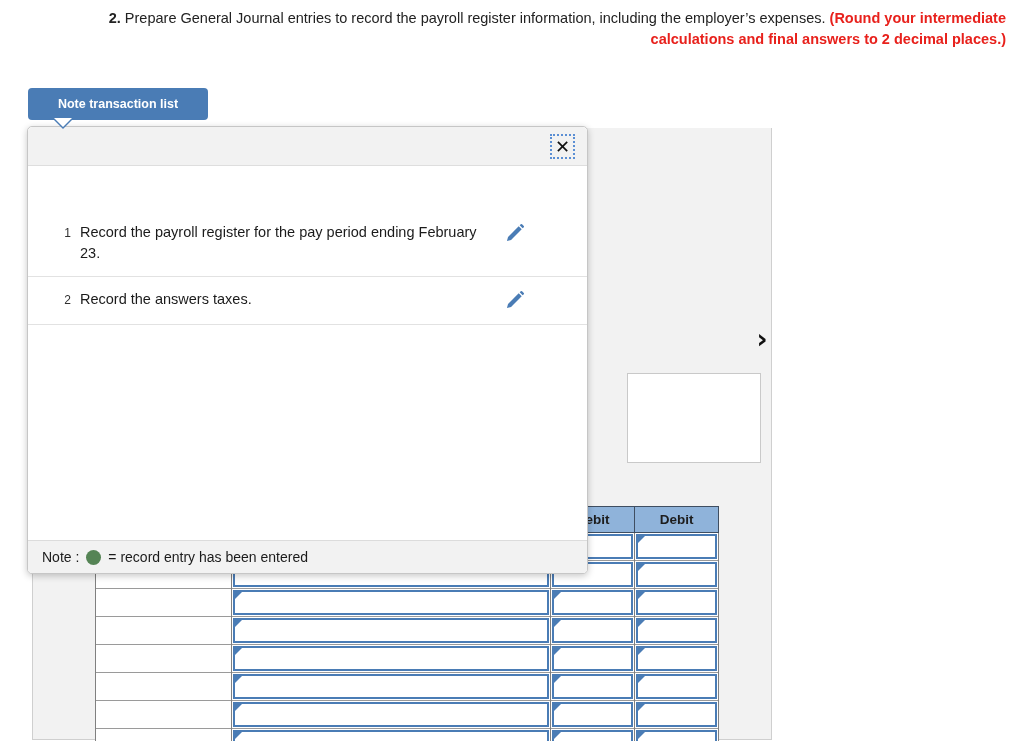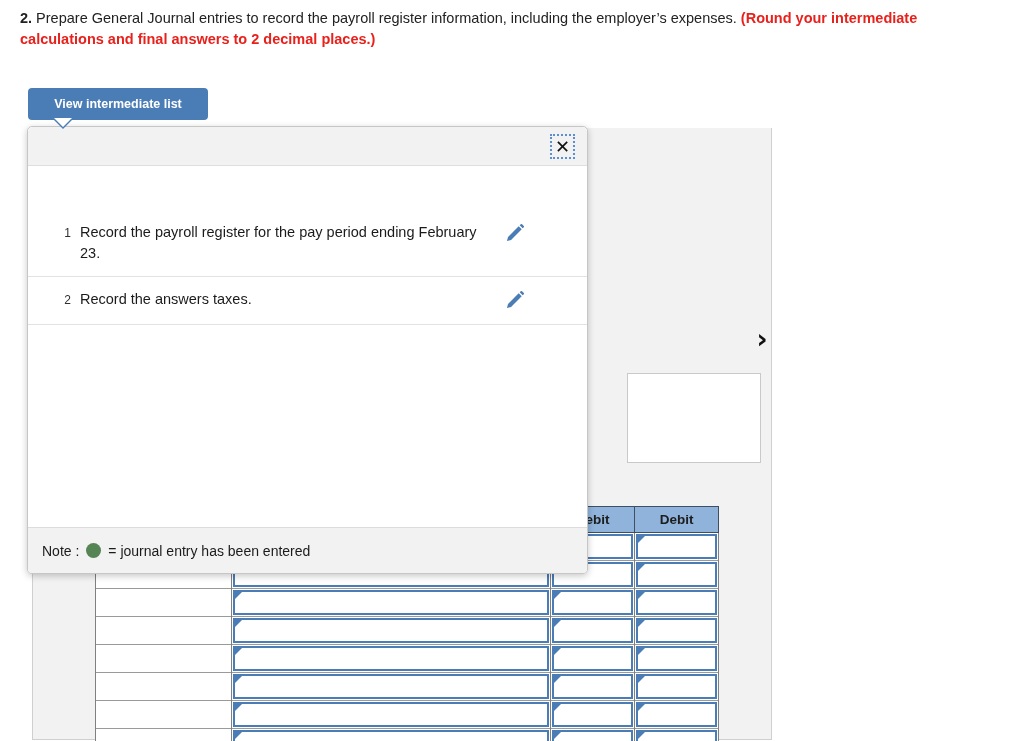--- a/index.html
+++ b/index.html
@@ -9,25 +9,26 @@
     background: #ffffff;
     font-family: "Liberation Sans", sans-serif;
     overflow: hidden;
   }
 
   #root { position: relative; width: 1024px; height: 741px; }
 
   
   .prompt {
     position: absolute;
-    left: 20px; top: 8px;
+    left: 26px; top: 8px;
     width: 980px;
     font-size: 14.5px;
     line-height: 21px;
     color: #222222;
+    text-align: right;
   }
   .prompt .q-num { font-weight: bold; }
   .prompt .q-body { font-weight: normal; }
   .prompt .q-red { color: #e8211c; font-weight: bold; }
 
   
   .panel {
     position: absolute;
     left: 32px; top: 128px;
     width: 740px; height: 612px;
@@ -233,21 +234,21 @@
     position: absolute;
     left: 4px; top: 0px;
     width: 22px; height: 22px;
     display: block;
   }
 
   .modal-note {
     position: absolute;
     left: 0; bottom: 0;
     width: 100%;
-    height: 46px;
+    height: 33px;
     background: #f2f2f2;
     border-top: 1px solid #dcdcdc;
     display: flex;
     align-items: center;
     padding-left: 14px;
     font-size: 14px;
     color: #1b1b1b;
   }
   .note-dot {
     display: inline-block;
@@ -393,21 +394,21 @@
             </td>
             <td class="col-credit">
               <span class="cellbox"></span>
             </td>
           </tr>
         </tbody>
     </table>
 
   </div>
 
-  <button id="view-transaction-list-button">View intermediate list</button>
+  <button id="view-transaction-list-button">Note transaction list</button>
   <div class="tab-notch"></div>
   <div class="tab-notch-inner"></div>
 
   <div class="modal">
 
     <div class="modal-header">
       <button id="modal-close-button">✕</button>
     </div>
 
     <div class="modal-body" id="modal-body">
@@ -431,17 +432,17 @@
               <path d="M17.1 3.6 L20.4 6.9 L21.6 5.7 Q22.3 5.0 21.6 4.3 L19.7 2.4 Q19.0 1.7 18.3 2.4 Z" fill="#4a7cb5"></path>
               <path d="M3.2 20.8 L4.4 16.3 L6.2 18.1 Z" fill="#ffffff" opacity="0.0"></path>
             </svg>
           </div>
         </div>
       </div>
 
     <div class="modal-note">
       <span>Note :</span>
       <span class="note-dot"></span>
-      <span>= journal entry has been entered</span>
+      <span>= record entry has been entered</span>
     </div>
   </div>
 
 </div>
 
 </body></html>

